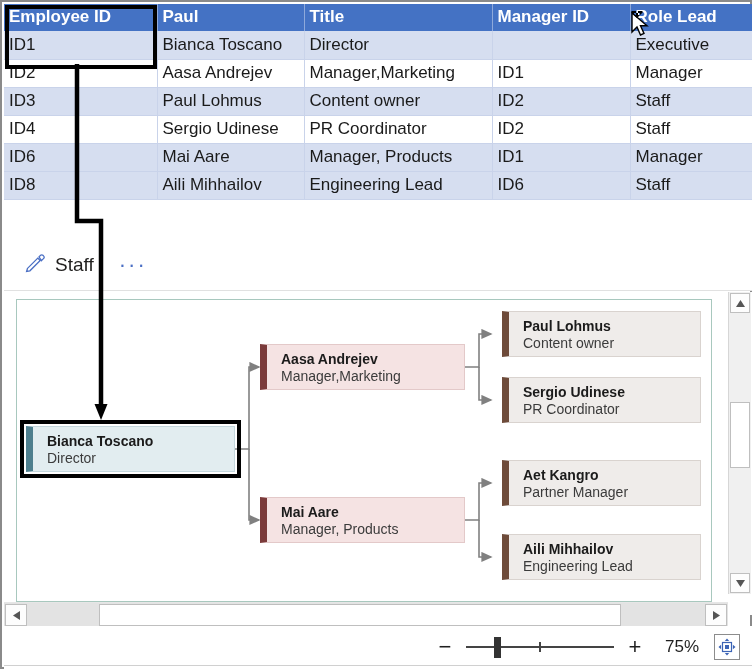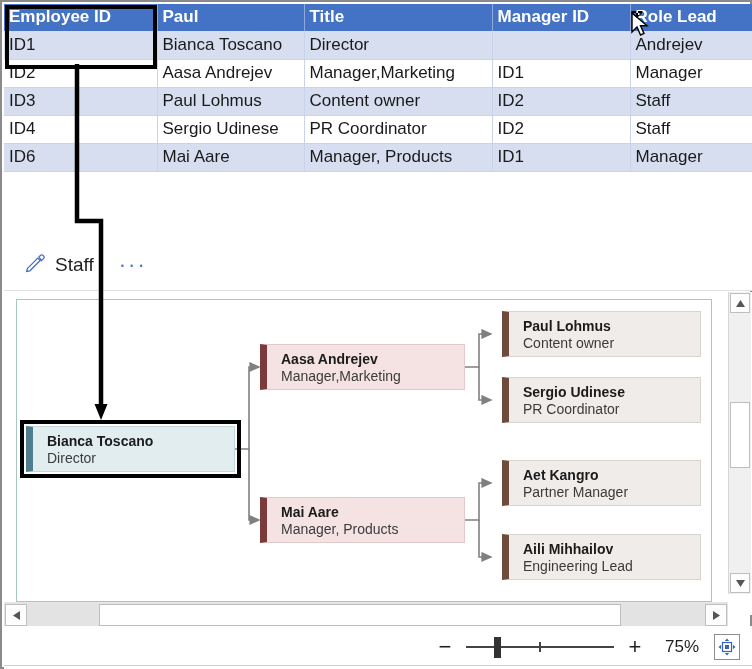--- a/index.html
+++ b/index.html
@@ -108,21 +108,21 @@
           <th>Manager ID</th>
           <th>Role Lead</th>
         </tr>
       </thead>
       <tbody>
         <tr class="alt">
           <td>ID1</td>
           <td>Bianca Toscano</td>
           <td>Director</td>
           <td></td>
-          <td>Andrejev</td>
+          <td>Executive</td>
         </tr>
         <tr class="plain">
           <td>ID2</td>
           <td>Aasa Andrejev</td>
           <td>Manager,Marketing</td>
           <td>ID1</td>
           <td>Manager</td>
         </tr>
         <tr class="alt">
           <td>ID3</td>
@@ -137,20 +137,27 @@
           <td>PR Coordinator</td>
           <td>ID2</td>
           <td>Staff</td>
         </tr>
         <tr class="alt">
           <td>ID6</td>
           <td>Mai Aare</td>
           <td>Manager, Products</td>
           <td>ID1</td>
           <td>Manager</td>
+        </tr>
+        <tr class="alt">
+          <td>ID8</td>
+          <td>Aili Mihhailov</td>
+          <td>Engineering Lead</td>
+          <td>ID6</td>
+          <td>Staff</td>
         </tr>
       </tbody>
     </table>
 
     <div class="sel-box"></div>
 
     <div class="cursor">
       <svg width="26" height="30" viewBox="0 0 26 30">
         <g fill="#000">
           <path d="M1,2 L1,21 L6,16 L9.5,24 L13,22.5 L9.5,14.8 L16,14.8 Z" fill="#fff" stroke="#000" stroke-width="1.4"></path>

